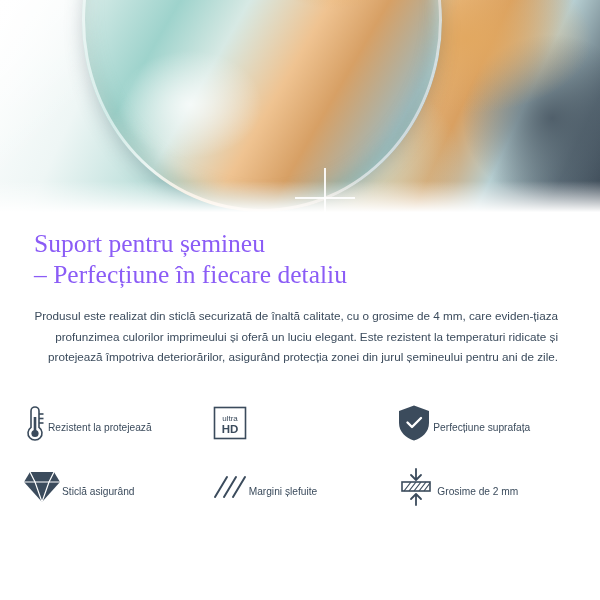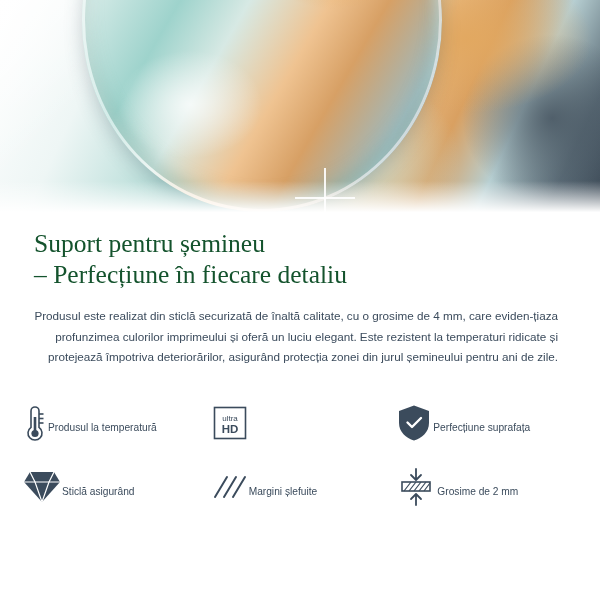--- a/index.html
+++ b/index.html
@@ -90,21 +90,21 @@
     top: 228px;
     left: 0;
     width: 600px;
   }
   .headline {
     margin: 0 0 0 34px;
     width: 530px;
     font-family: "Liberation Serif", serif;
     font-size: 25.5px;
     line-height: 31px;
-    color: #14532d;
+    color: #8b5cf6;
     font-weight: normal;
   }
   .headline .line2 { display: block; }
 
   .body-copy {
     margin: 16px 0 0 34px;
     width: 524px;
     font-size: 11.7px;
     line-height: 20.5px;
     color: #3b4b5c;
@@ -168,21 +168,21 @@
     <div class="feature-icon">
       <svg width="26" height="40" viewBox="0 0 26 40" fill="none" stroke="#3b4b5c" stroke-width="1.6">
         <path d="M13 4a4 4 0 0 1 4 4v16.3a7 7 0 1 1-8 0V8a4 4 0 0 1 4-4z"></path>
         <circle cx="13" cy="30.5" r="3.6" fill="#3b4b5c" stroke="none"></circle>
         <rect x="11.7" y="14" width="2.6" height="14" fill="#3b4b5c" stroke="none"></rect>
         <line x1="17" y1="11" x2="21.5" y2="11"></line>
         <line x1="17" y1="15.5" x2="21.5" y2="15.5"></line>
         <line x1="17" y1="20" x2="21.5" y2="20"></line>
       </svg>
     </div>
-    <div class="feature-label">Produsul la temperatură</div>
+    <div class="feature-label">Rezistent la protejează</div>
   </div>
 
   <div class="feature">
     <div class="feature-icon">
       <svg width="42" height="36" viewBox="0 0 42 36">
         <rect x="5.5" y="2.5" width="31" height="31" fill="none" stroke="#3b4b5c" stroke-width="1.6"></rect>
         <text x="21" y="16" text-anchor="middle" font-family="Liberation Sans, sans-serif" font-size="8" fill="#3b4b5c">ultra</text>
         <text x="21" y="28" text-anchor="middle" font-family="Liberation Sans, sans-serif" font-size="11.5" font-weight="bold" fill="#3b4b5c">HD</text>
       </svg>
     </div>

